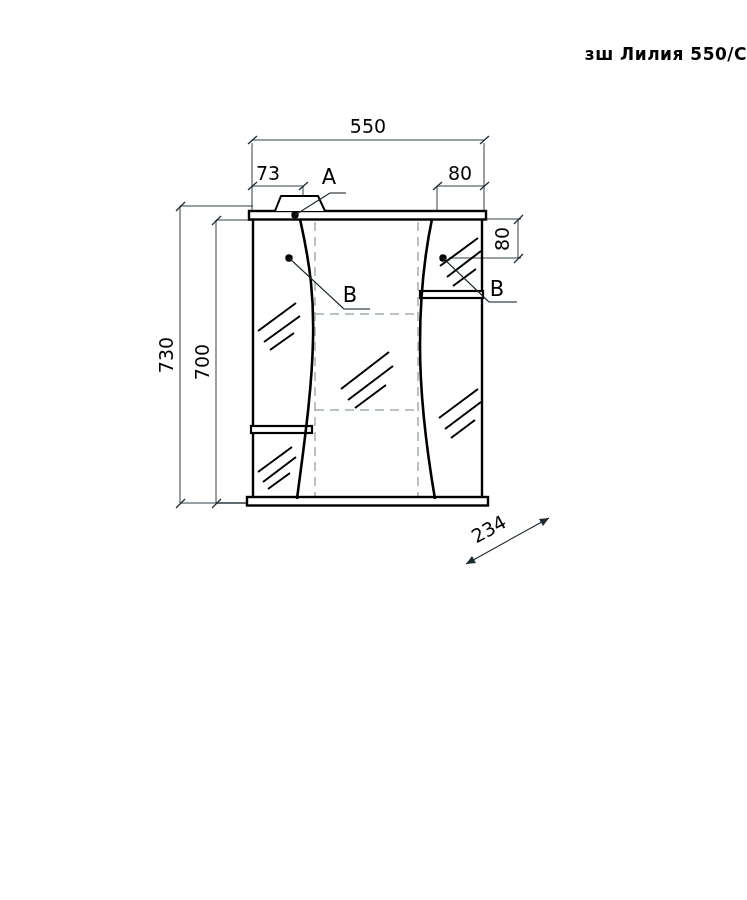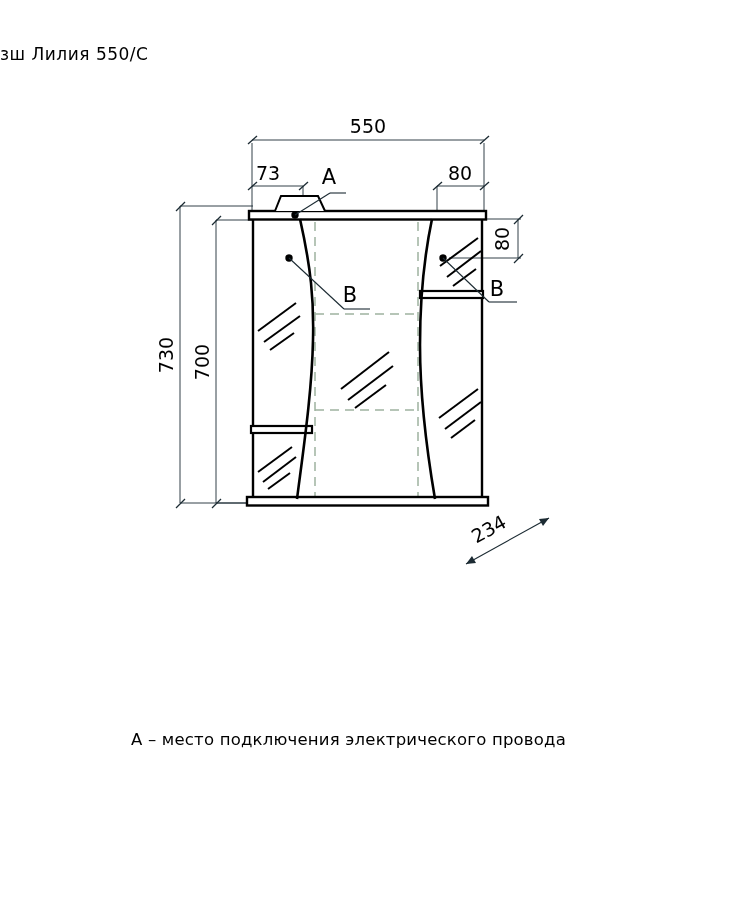--- a/index.html
+++ b/index.html
@@ -11,25 +11,26 @@
     overflow:hidden;
   }
   #sheet{
     position:absolute;inset:0;
     width:747px;height:900px;
   }
   .title{
     position:absolute;
     left:0;right:0;
     top:44px;
-    text-align:left;
+    text-align:right;
     font-size:17px;
     letter-spacing:.5px;
     color:#000;
     white-space:pre;
+    font-weight:bold;
   }
   .legend{
     position:absolute;
     left:131px;
     font-size:16.5px;
     letter-spacing:.2px;
     color:#000;
     white-space:pre;
   }
   .legend.l1{top:730px;}
@@ -175,15 +176,14 @@
 
     <g>
       <circle cx="443" cy="258" r="3.7" fill="#000000"></circle>
       <line x1="443" y1="258" x2="489" y2="302" stroke="#1c2b33" stroke-width="1.1"></line>
       <line x1="489" y1="302" x2="517" y2="302" stroke="#1c2b33" stroke-width="1.1"></line>
       <text class="lbltxt" x="497" y="296" text-anchor="middle">B</text>
     </g>
 
   </svg>
 
-  <div class="legend l1">A – место подключения электрического провода</div>
 
 </div>
 
 </body></html>

